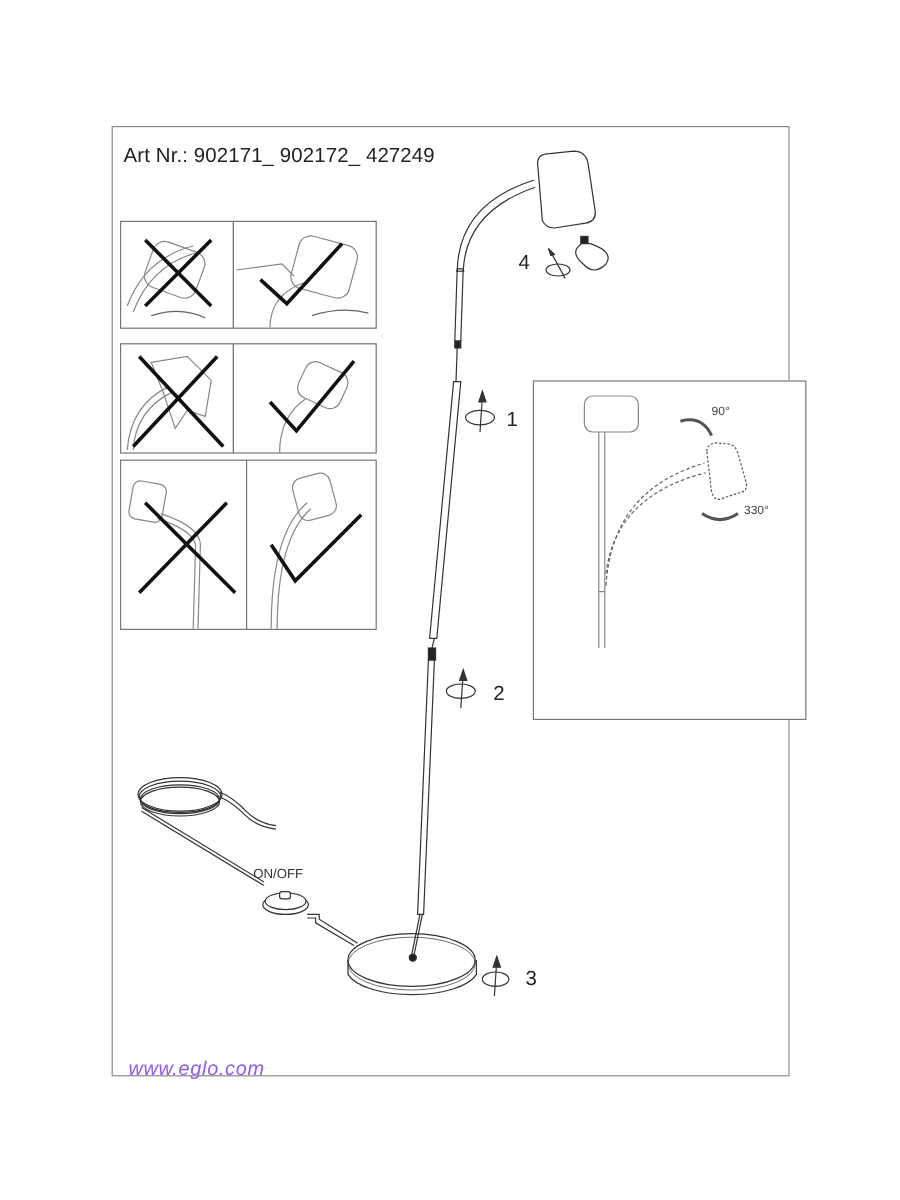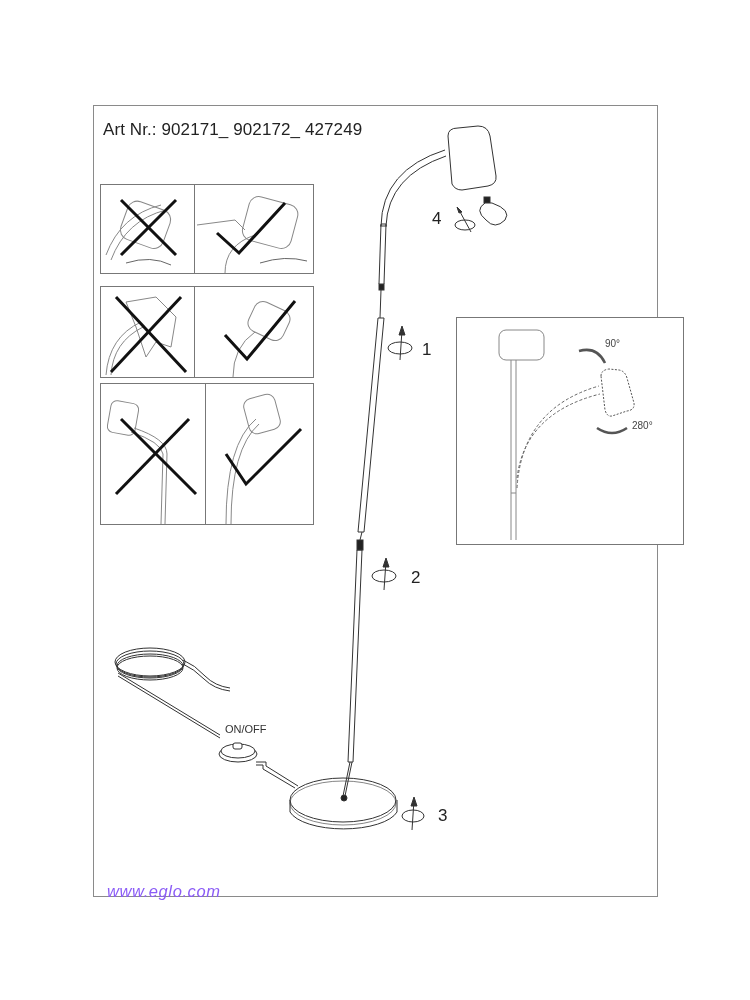--- a/index.html
+++ b/index.html
@@ -94,21 +94,21 @@
     <line x1="412" y1="830" x2="414" y2="800"></line>
     <polygon points="414,797 411,806 417,806" fill="#333"></polygon>
     <ellipse cx="413" cy="816" rx="11" ry="6"></ellipse>
   </g>
 </svg>
 
 <div class="lbl" style="left:432px;top:209px;">4</div>
 <div class="lbl" style="left:422px;top:340px;">1</div>
 <div class="lbl" style="left:411px;top:568px;">2</div>
 <div class="lbl" style="left:438px;top:806px;">3</div>
-<div class="small" style="left:225px;top:723px;">ON/OFF</div>
+<div class="small" style="left:211px;top:723px;">ON/OFF</div>
 
 <div class="panel" style="left:100px;top:184px;width:95px;height:90px;">
   <svg width="95" height="90">
     <path d="M5 70 Q20 30 60 20" fill="none" stroke="#888"></path>
     <path d="M10 75 Q25 35 65 25" fill="none" stroke="#888"></path>
     <rect x="22" y="20" width="45" height="40" rx="10" fill="none" stroke="#888" transform="rotate(20 45 40)"></rect>
     <path d="M25 78 Q50 70 70 80" fill="none" stroke="#666"></path>
     <line x1="20" y1="15" x2="75" y2="70" stroke="#111" stroke-width="3"></line>
     <line x1="75" y1="15" x2="20" y2="70" stroke="#111" stroke-width="3"></line>
   </svg>
@@ -151,29 +151,29 @@
 </div>
 <div class="panel" style="left:205px;top:383px;width:109px;height:142px;">
   <svg width="109" height="142">
     <path d="M20 140 Q20 60 50 35" fill="none" stroke="#888"></path>
     <path d="M25 140 Q25 65 53 40" fill="none" stroke="#888"></path>
     <rect x="40" y="12" width="32" height="36" rx="8" fill="none" stroke="#888" transform="rotate(-15 56 30)"></rect>
     <polyline points="20,70 40,100 95,45" fill="none" stroke="#111" stroke-width="3"></polyline>
   </svg>
 </div>
 
-<div class="panel" style="left:456px;top:317px;width:228px;height:228px;">
+<div class="panel" style="left:444px;top:317px;width:228px;height:283px;">
   <svg width="228" height="225">
     <rect x="42" y="12" width="45" height="30" rx="7" fill="#fff" stroke="#888"></rect>
     <line x1="54" y1="42" x2="54" y2="222" stroke="#888"></line>
     <line x1="59" y1="42" x2="59" y2="222" stroke="#888"></line>
     <line x1="54" y1="175" x2="59" y2="175" stroke="#888"></line>
     <path d="M60 170 Q65 90 142 68" fill="none" stroke="#666" stroke-dasharray="3,2"></path>
     <path d="M60 160 Q68 95 143 76" fill="none" stroke="#666" stroke-dasharray="3,2"></path>
     <path d="M144 58 Q144 52 152 51 L162 52 Q168 53 170 60 L177 85 Q178 92 170 93 L155 98 Q150 99 148 92 Z" fill="#fff" stroke="#555" stroke-dasharray="2,1.5"></path>
     <path d="M122 33 Q140 28 148 45" fill="none" stroke="#555" stroke-width="2.5"></path>
     <path d="M140 110 Q155 120 170 110" fill="none" stroke="#555" stroke-width="2.5"></path>
   </svg>
   <div class="deg" style="left:148px;top:20px;">90°</div>
-  <div class="deg" style="left:175px;top:102px;">280°</div>
+  <div class="deg" style="left:175px;top:102px;">330°</div>
 </div>
 
 <div class="url">www.eglo.com</div>
 
 </body></html>

